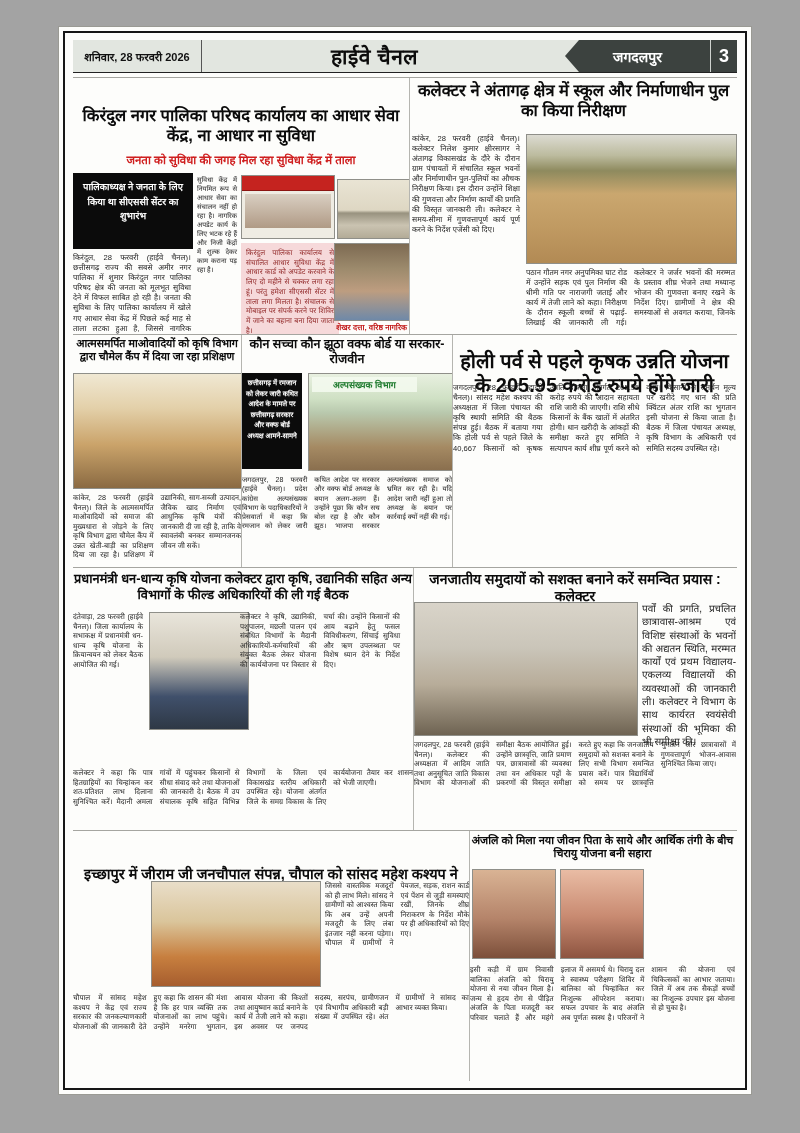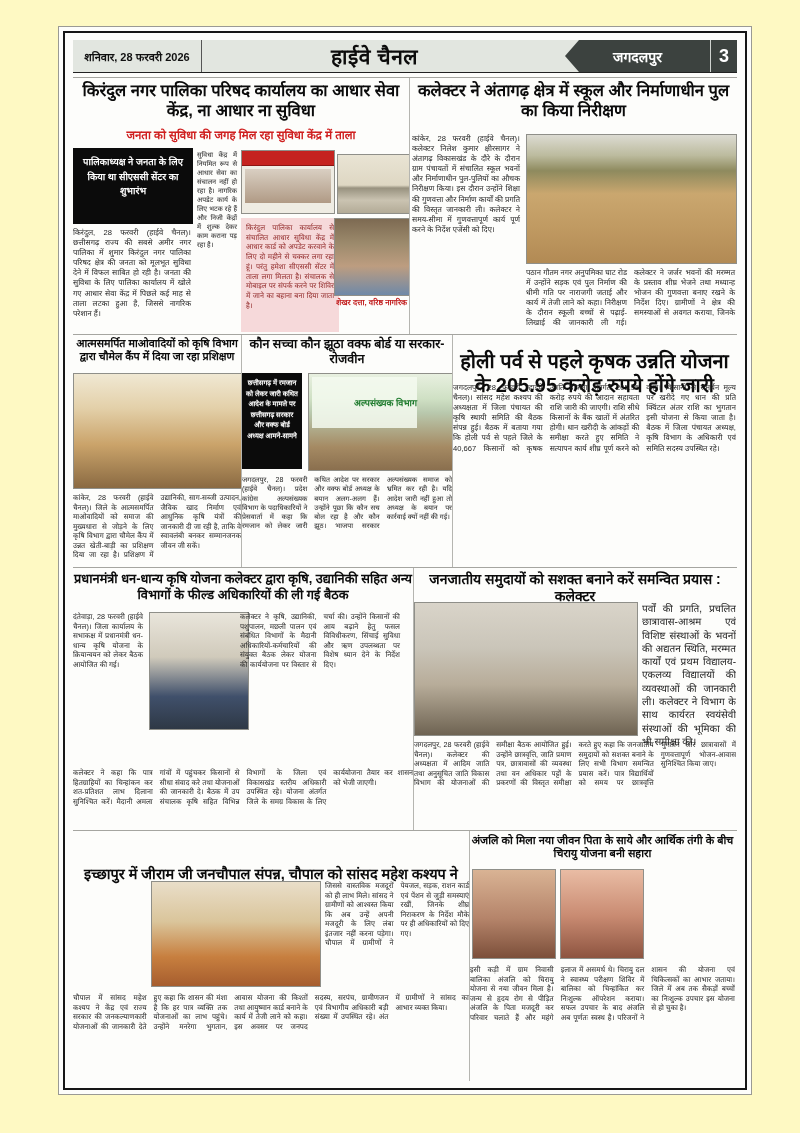--- a/index.html
+++ b/index.html
@@ -1,16 +1,16 @@
 <!DOCTYPE html>
 <html><head>
 <meta charset="utf-8">
 <style>
   html,body{margin:0;padding:0;background:#f2f2ee;font-family:"Liberation Sans","DejaVu Sans",sans-serif;}
-  .stage{width:800px;height:1133px;position:relative;background:#fef9c3;overflow:hidden;}
+  .stage{width:800px;height:1133px;position:relative;background:#a3a3a3;overflow:hidden;}
   .paper{position:absolute;left:58px;top:26px;width:684px;border:1px solid #9a9a94;background:#fdfdfb;padding:4px;}
   .inner{border:2px solid #161616;padding:7px 8px;background:#fdfdfb;}
   
   .mast{height:32px;background:#e2e6e0;border-bottom:1px solid #222;display:flex;align-items:stretch;margin-bottom:4px;}
   .mast .datebox{width:128px;border-right:1.5px solid #555;display:flex;align-items:center;justify-content:center;font-weight:bold;font-size:11px;color:#111;}
   .mast .title{flex:1;display:flex;align-items:center;justify-content:center;font-weight:bold;font-size:21px;letter-spacing:.5px;color:#0c0c0c;}
   .mast .citywrap{width:190px;position:relative;display:flex;}
   .mast .city{margin-left:18px;flex:1;background:#3c423f;clip-path:polygon(14px 0,100% 0,100% 100%,14px 100%,0 50%);display:flex;align-items:center;}
   .mast .cityname{flex:1;text-align:center;color:#fff;font-weight:bold;font-size:14px;}
   .mast .pageno{width:26px;border-left:1px solid #cfd3cf;color:#fff;font-weight:bold;font-size:18px;display:flex;align-items:center;justify-content:center;height:100%;}
@@ -37,42 +37,42 @@
   .ph-press{background:linear-gradient(180deg,#e8f0e0 0%,#cfe0c4 26%,#b9c9ae 40%,#a58a63 76%,#8a6f4e 100%);}
   .ph-meet{background:linear-gradient(180deg,#d9d4c9 0%,#cac5b9 34%,#b7ac99 62%,#6e6352 100%);}
   .ph-speak{background:linear-gradient(180deg,#e9e5db 0%,#d0cabb 38%,#40506b 72%,#2e3845 100%);}
   .ph-chaupal{background:linear-gradient(180deg,#e9dec9 0%,#dac59b 38%,#c77f3f 72%,#a65d2e 100%);}
   .ph-girl1{background:linear-gradient(180deg,#d9b394 0%,#b5846a 55%,#7c4f3a 100%);}
   .ph-girl2{background:linear-gradient(180deg,#e9bca4 0%,#c98b72 52%,#8d5440 100%);}
   .ph-shekhar{background:linear-gradient(180deg,#7d6a52 0%,#9c8a6c 32%,#bd9d80 62%,#6f89a8 100%);}
   .clip{background:#efece3;}
   .clip .redstrip{height:14px;background:#c5231f;border-bottom:1px solid #8c1512;}
   .clip .gray{margin:3px;height:34px;background:linear-gradient(180deg,#d9cfc2,#b09a85);}
-  .banner-green{position:absolute;left:3px;top:3px;right:36px;background:rgba(245,250,240,.85);color:#1d7a2c;font-weight:bold;font-size:9px;text-align:right;padding:19px 0;}
+  .banner-green{position:absolute;left:3px;top:3px;right:36px;background:rgba(245,250,240,.85);color:#1d7a2c;font-weight:bold;font-size:9px;text-align:center;padding:1px 0;}
 </style>
 </head>
 <body>
 
 <div class="stage">
   <div class="paper">
     <div class="inner">
 
       <div class="mast">
         <div class="datebox">शनिवार, 28 फरवरी 2026</div>
         <div class="title">हाईवे चैनल</div>
         <div class="citywrap">
           <div class="city">
             <span class="cityname">जगदलपुर</span>
             <span class="pageno">3</span>
           </div>
         </div>
       </div>
 
       <div class="band" style="height:256px;">
-        <div class="art" style="width:336px;">
+        <div class="art" style="width:336px;margin-top:25px;">
           <div class="abs hl" style="left:0;top:2px;width:336px;font-size:16.5px;">किरंदुल नगर पालिका परिषद कार्यालय का आधार सेवा केंद्र, ना आधार ना सुविधा</div>
           <div class="abs sub" style="left:0;top:49px;width:336px;font-size:11.5px;">जनता को सुविधा की जगह मिल रहा सुविधा केंद्र में ताला</div>
           <div class="abs blackbox" style="left:0;top:70px;width:108px;height:62px;font-size:9.5px;">पालिकाध्यक्ष ने जनता के लिए किया था सीएससी सेंटर का शुभारंभ</div>
           <div class="abs body" style="left:124px;top:72px;width:40px;height:172px;font-size:6.8px;">सुविधा केंद्र में नियमित रूप से आधार सेवा का संचालन नहीं हो रहा है। नागरिक अपडेट कार्य के लिए भटक रहे हैं और निजी केंद्रों में शुल्क देकर काम कराना पड़ रहा है।</div>
           <div class="abs ph clip" style="left:168px;top:72px;width:92px;height:62px;">
             <div class="redstrip"></div>
             <div class="gray"></div>
           </div>
           <div class="abs ph ph-build" style="left:264px;top:76px;width:72px;height:58px;"></div>
           <div class="abs body" style="left:0;top:150px;width:118px;height:104px;">किरंदुल, 28 फरवरी (हाईवे चैनल)। छत्तीसगढ़ राज्य की सबसे अमीर नगर पालिका में शुमार किरंदुल नगर पालिका परिषद क्षेत्र की जनता को मूलभूत सुविधा देने में विफल साबित हो रही है। जनता की सुविधा के लिए पालिका कार्यालय में खोले गए आधार सेवा केंद्र में पिछले कई माह से ताला लटका हुआ है, जिससे नागरिक परेशान हैं।</div>

